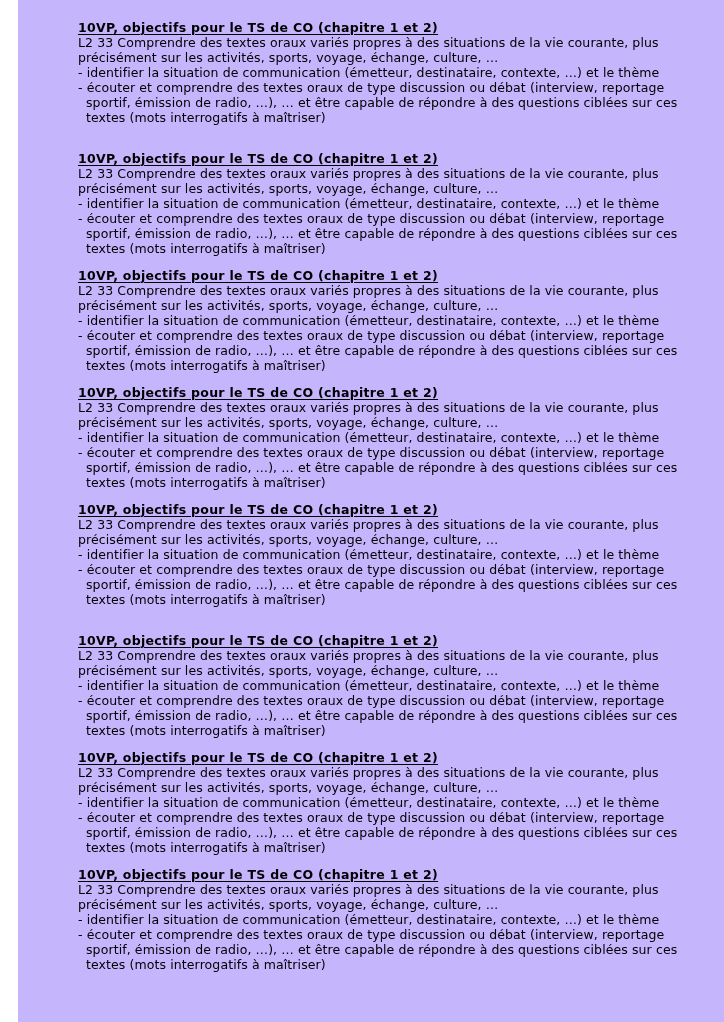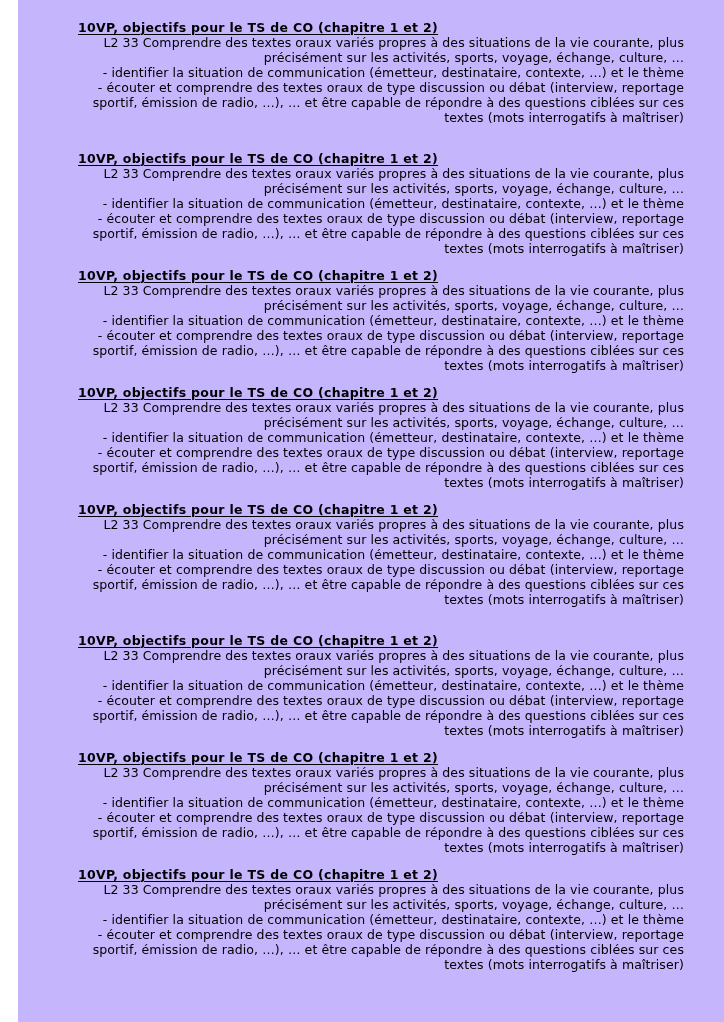--- a/index.html
+++ b/index.html
@@ -38,21 +38,20 @@
     font-weight: bold;
     text-decoration: underline;
     text-decoration-thickness: 1.4px;
     text-underline-offset: 2px;
     white-space: pre;
     letter-spacing: 0.3px;
   }
   .line {
     white-space: pre;
     letter-spacing: 0.1px;
-    text-align: right;
   }
   .line.ind-1 {
     padding-left: 8px;
   }
 </style>
 </head>
 <body>
 
 <main class="page">
   <section class="blocks" id="blocks-container">

